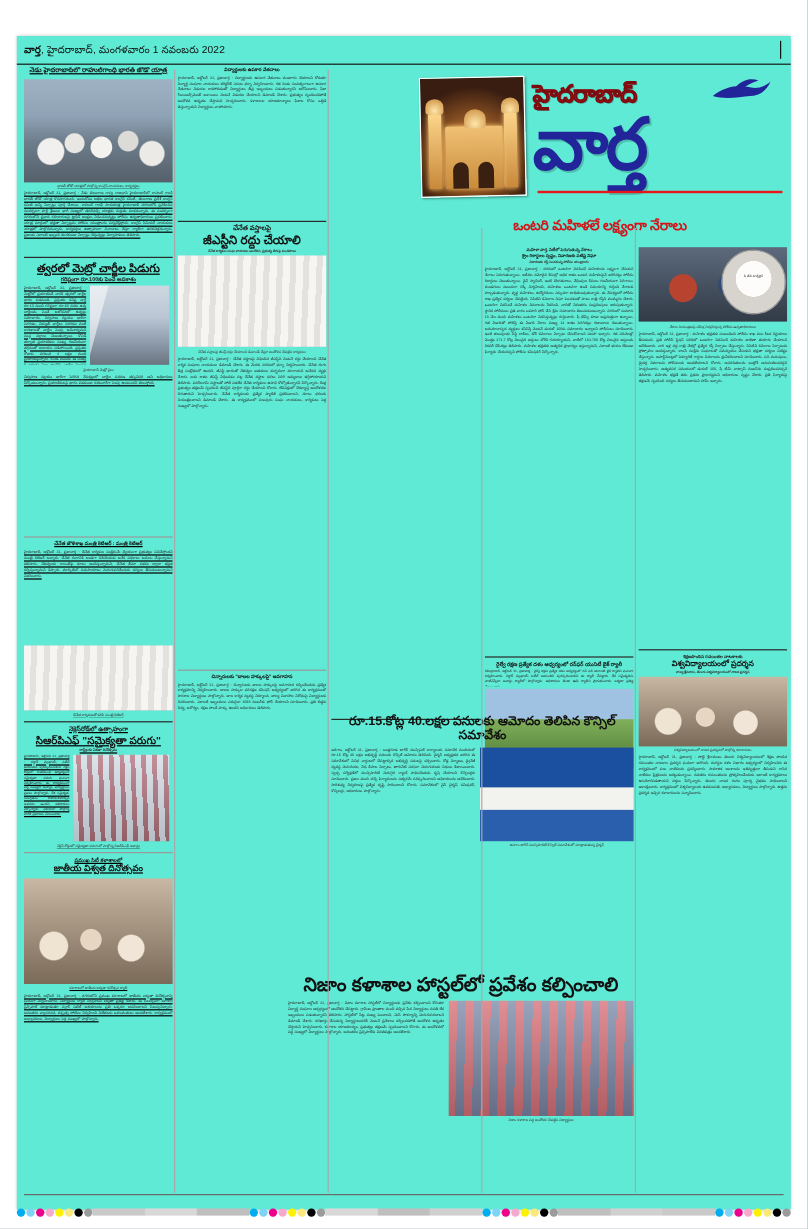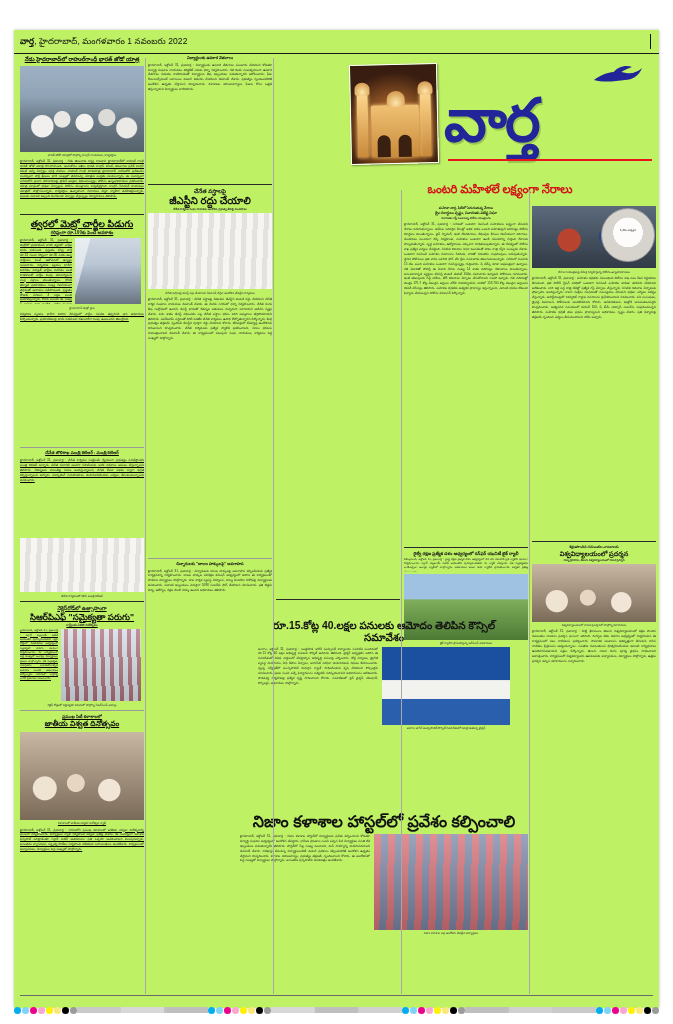--- a/index.html
+++ b/index.html
@@ -11,21 +11,21 @@
   .page {
     position: relative;
     width: 673px; height: 1024px;
     background: #ffffff;
     overflow: hidden;
   }
   .sheet {
     position: absolute;
     left: 14px; top: 30px;
     width: 645px; height: 978px;
-    background: #bef264;
+    background: #5eead4;
     box-shadow: 0 0 3px rgba(0,0,0,.25);
   }
 
   
   .topbar {
     position: absolute; left: 0; top: 0;
     width: 645px; height: 24px;
     border-bottom: 1.2px solid #1a1a1a;
     display: flex; align-items: center;
     padding: 0 6px;
@@ -249,20 +249,21 @@
         <div class="cm-tower cm-min" style="left:6px;"></div>
         <div class="cm-tower cm-min" style="right:6px;"></div>
         <div class="cm-tower cm-main"></div>
         <div class="cm-arch" style="left:26px;"></div>
         <div class="cm-arch" style="right:26px;"></div>
         <div class="cm-dome" style="left:4px; bottom:68px;"></div>
         <div class="cm-dome" style="right:4px; bottom:68px;"></div>
         <div class="cm-dome" style="left:36px; bottom:56px; width:18px; height:16px;"></div>
       </div>
 
+      <div class="mast-hyd">హైదరాబాద్</div>
 
       <svg class="dove" viewBox="0 0 52 26">
         <path d="M2 16 C12 8, 24 6, 34 9 C40 10, 46 8, 50 4 C47 12, 40 16, 33 16 C24 17, 12 19, 2 16 Z" fill="#22259a"></path>
         <path d="M20 10 C26 2, 34 1, 40 3 C34 5, 28 8, 24 12 Z" fill="#22259a"></path>
       </svg>
 
       <div class="mast-vaartha">వార్త</div>
       <div class="mast-underline"></div>
 
       <div class="mast-lead">ఒంటరి మహిళలే లక్ష్యంగా నేరాలు</div>
@@ -362,21 +363,21 @@
       <div class="hr dark"></div>
 
       <div class="kicker" style="font-size:3.6px;">శిక్షణపొందిన రచయితల నాటకాలకు</div>
       <div class="hl" style="font-size:6.4px;">విశ్వవిద్యాలయంలో ప్రదర్శన</div>
       <div class="byline" style="font-size:2.7px;">నాట్య శ్రీనివాసు, తెలుగు విశ్వవిద్యాలయంలో నాటక ప్రదర్శన</div>
       <div class="photo ph-people" style="height:58px; margin-top:2px;"></div>
       <div class="caption">విశ్వవిద్యాలయంలో నాటక ప్రదర్శనలో పాల్గొన్న కళాకారులు</div>
       <div class="body-text" style="height:300px;">హైదరాబాద్, అక్టోబర్ 31, ప్రజావార్త : పొట్టి శ్రీరాములు తెలుగు విశ్వవిద్యాలయంలో శిక్షణ పొందిన రచయితల నాటకాల ప్రదర్శన ఘనంగా జరిగింది. రంగస్థల కళల విభాగం ఆధ్వర్యంలో నిర్వహించిన ఈ కార్యక్రమంలో పలు నాటికలను ప్రదర్శించారు. సామాజిక అంశాలను ఇతివృత్తంగా తీసుకుని రాసిన నాటికలు ప్రేక్షకులను ఆకట్టుకున్నాయి. నవతరం రచయితలను ప్రోత్సహించేందుకు ఇలాంటి కార్యక్రమాలు ఉపయోగపడతాయని వక్తలు పేర్కొన్నారు. తెలుగు నాటక రంగం పూర్వ వైభవం సాధించాలని ఆకాంక్షించారు. కార్యక్రమంలో విశ్వవిద్యాలయ ఉపకులపతి, అధ్యాపకులు, విద్యార్థులు పాల్గొన్నారు. ఉత్తమ ప్రదర్శన ఇచ్చిన కళాకారులను సన్మానించారు.</div>
     </div>
 
-    <div style="position:absolute; left:244px; top:566px; width:252px;margin-top:24px;">
+    <div style="position:absolute; left:262px; top:566px; width:252px;">
       <div class="hl" style="font-size:10.4px;">రూ.15.కోట్ల 40.లక్షల పనులకు ఆమోదం తెలిపిన కౌన్సిల్ సమావేశం</div>
       <div style="display:flex; gap:4px; margin-top:2px;">
         <div class="body-text" style="width:120px; height:152px;">జనగాం, అక్టోబర్ 31, ప్రజావార్త : బండ్లగూడ జాగీర్ మున్సిపల్ కార్యాలయ సమావేశ మందిరంలో రూ.15 కోట్ల 40 లక్షల అభివృద్ధి పనులకు కౌన్సిల్ ఆమోదం తెలిపింది. చైర్మన్ అధ్యక్షతన జరిగిన ఈ సమావేశంలో వివిధ వార్డులలో చేపట్టాల్సిన అభివృద్ధి పనులపై చర్చించారు. రోడ్ల నిర్మాణం, డ్రైనేజీ వ్యవస్థ మెరుగుదల, వీధి దీపాల ఏర్పాటు, తాగునీటి సరఫరా మెరుగుదలకు నిధులు కేటాయించారు. స్వచ్ఛ సర్వేక్షణ్‌లో మున్సిపాలిటీ మెరుగైన ర్యాంక్ సాధించేందుకు కృషి చేయాలని కౌన్సిలర్లకు సూచించారు. ప్రజల నుంచి వచ్చే ఫిర్యాదులను సత్వరమే పరిష్కరించాలని అధికారులను ఆదేశించారు. పారిశుధ్య నిర్వహణపై ప్రత్యేక దృష్టి సారించాలని కోరారు. సమావేశంలో వైస్ చైర్మన్, కమిషనర్, కౌన్సిలర్లు, అధికారులు పాల్గొన్నారు.</div>
         <div style="width:128px;">
           <div class="photo ph-banner" style="height:78px;"></div>
           <div class="caption">జనగాం జాగీర్ మున్సిపాలిటీ కౌన్సిల్ సమావేశంలో మాట్లాడుతున్న చైర్మన్</div>
         </div>
       </div>
     </div>
 

